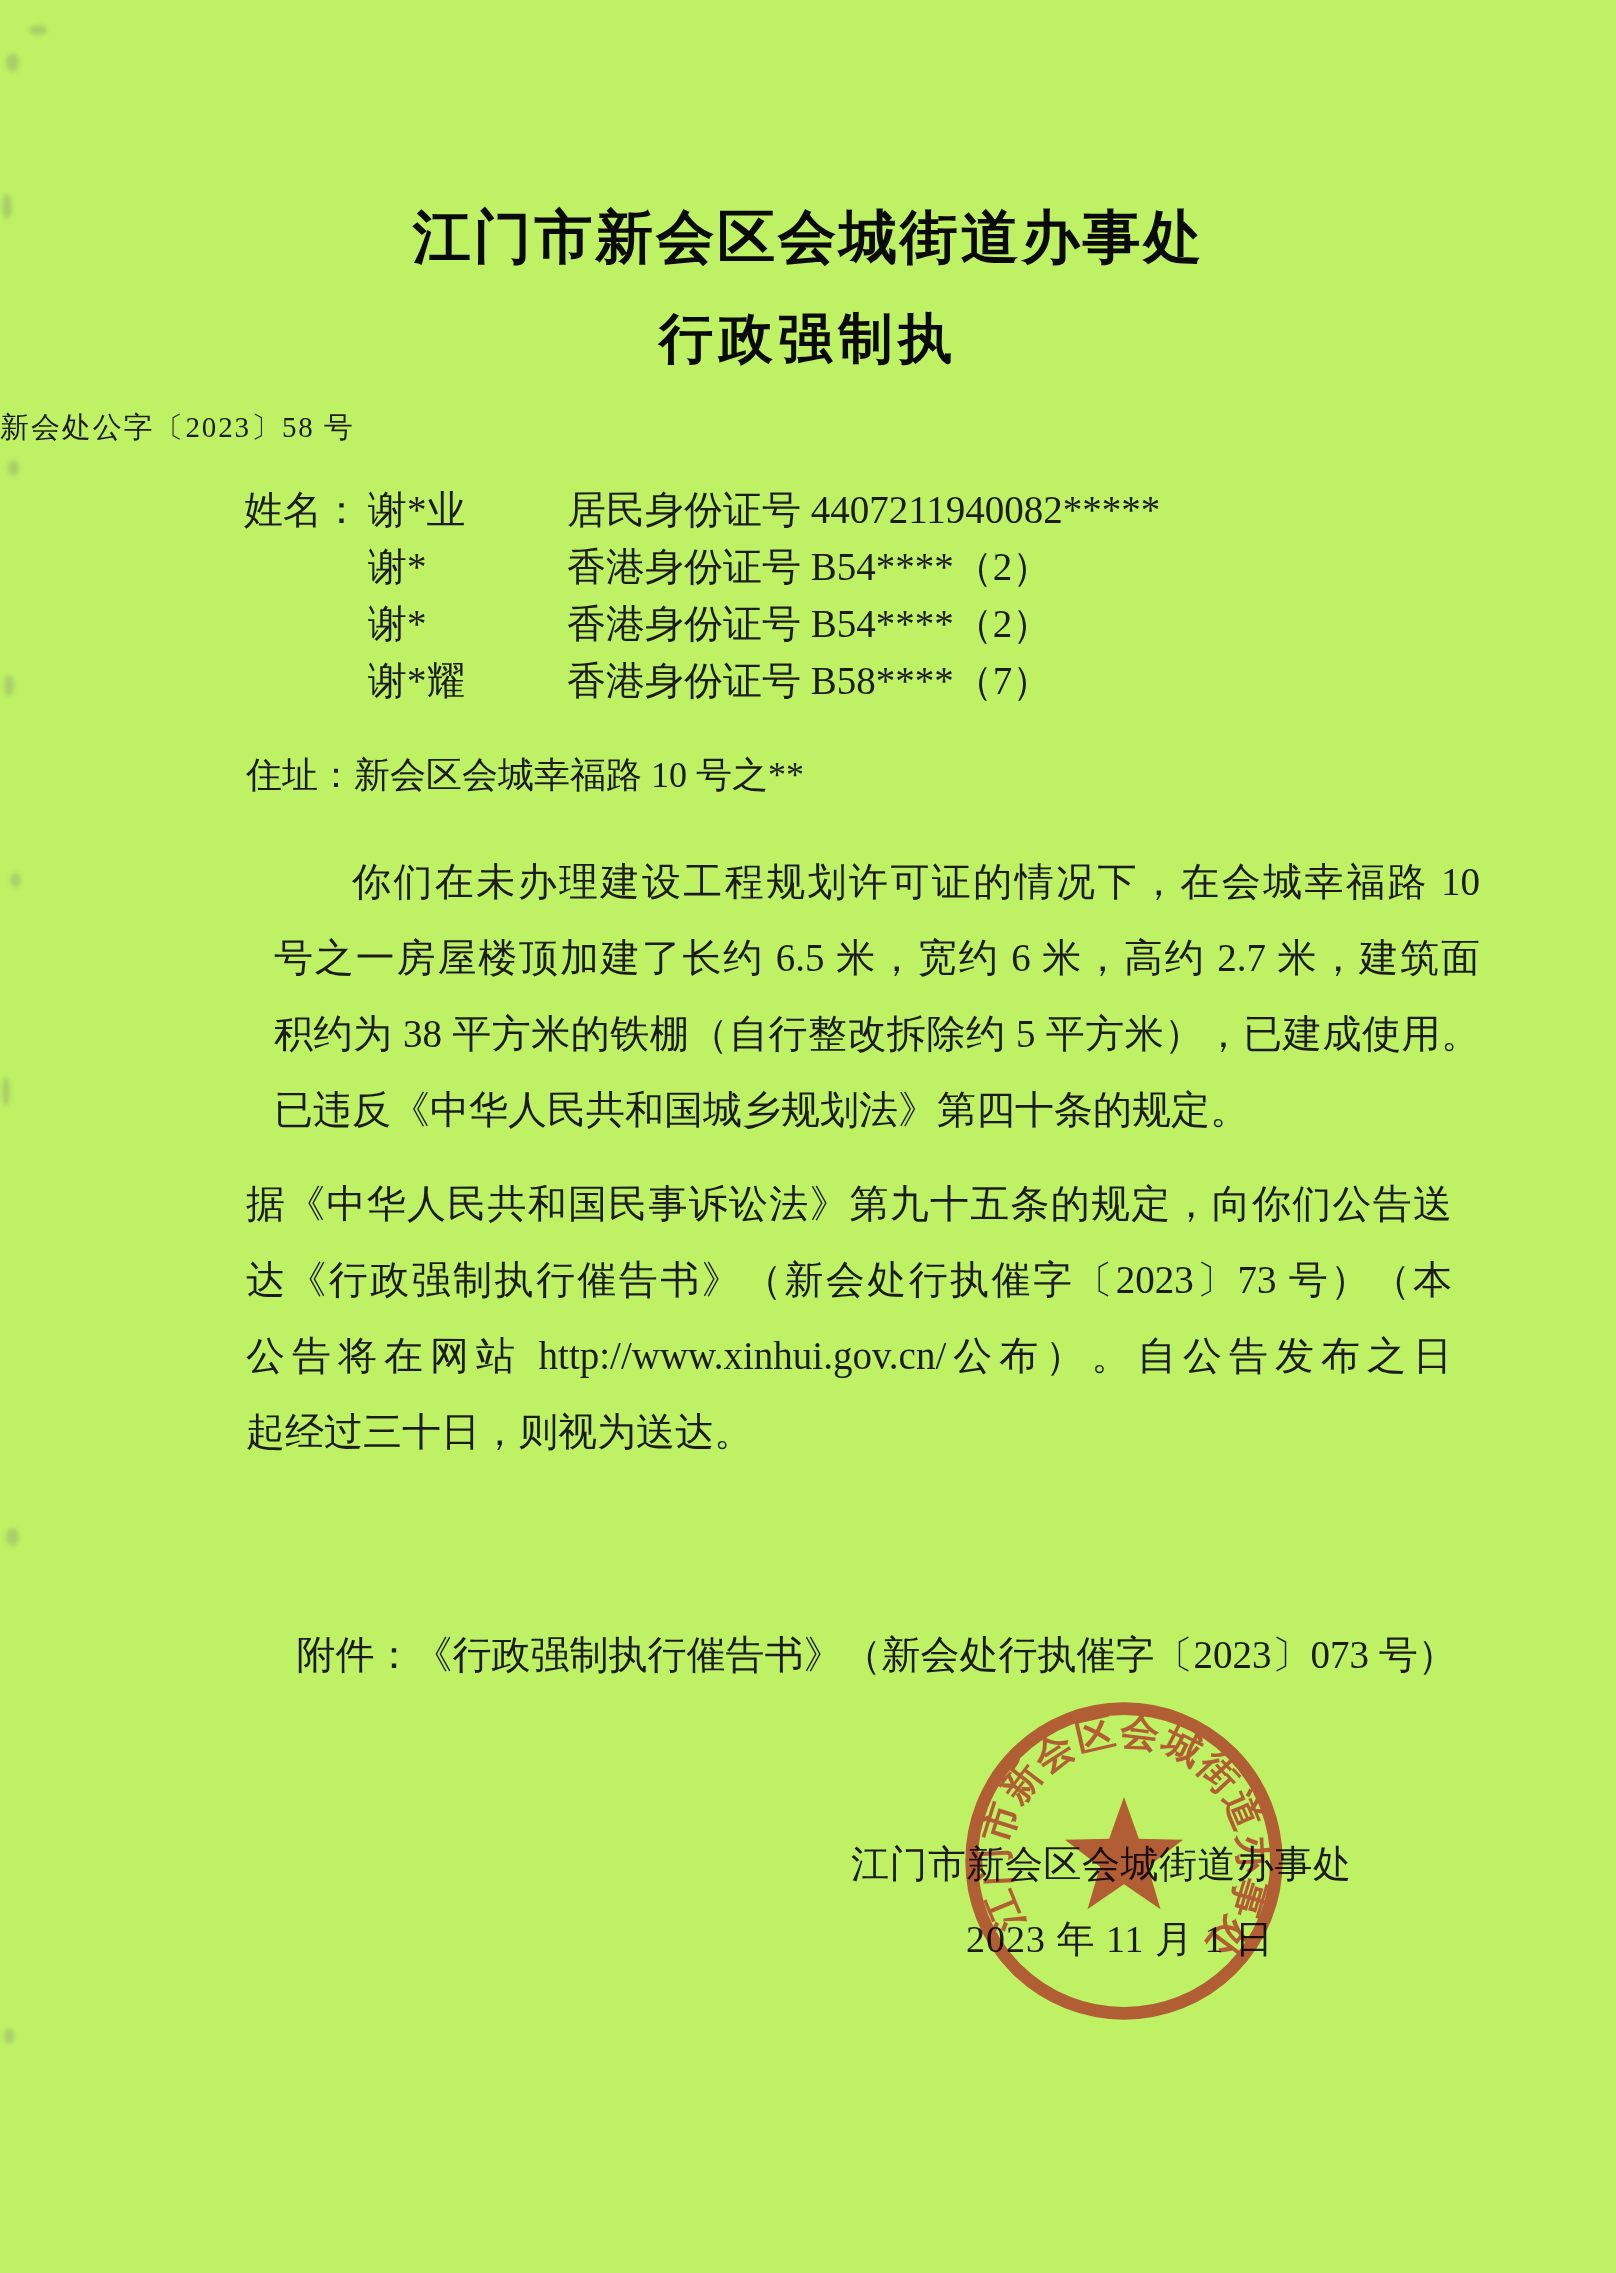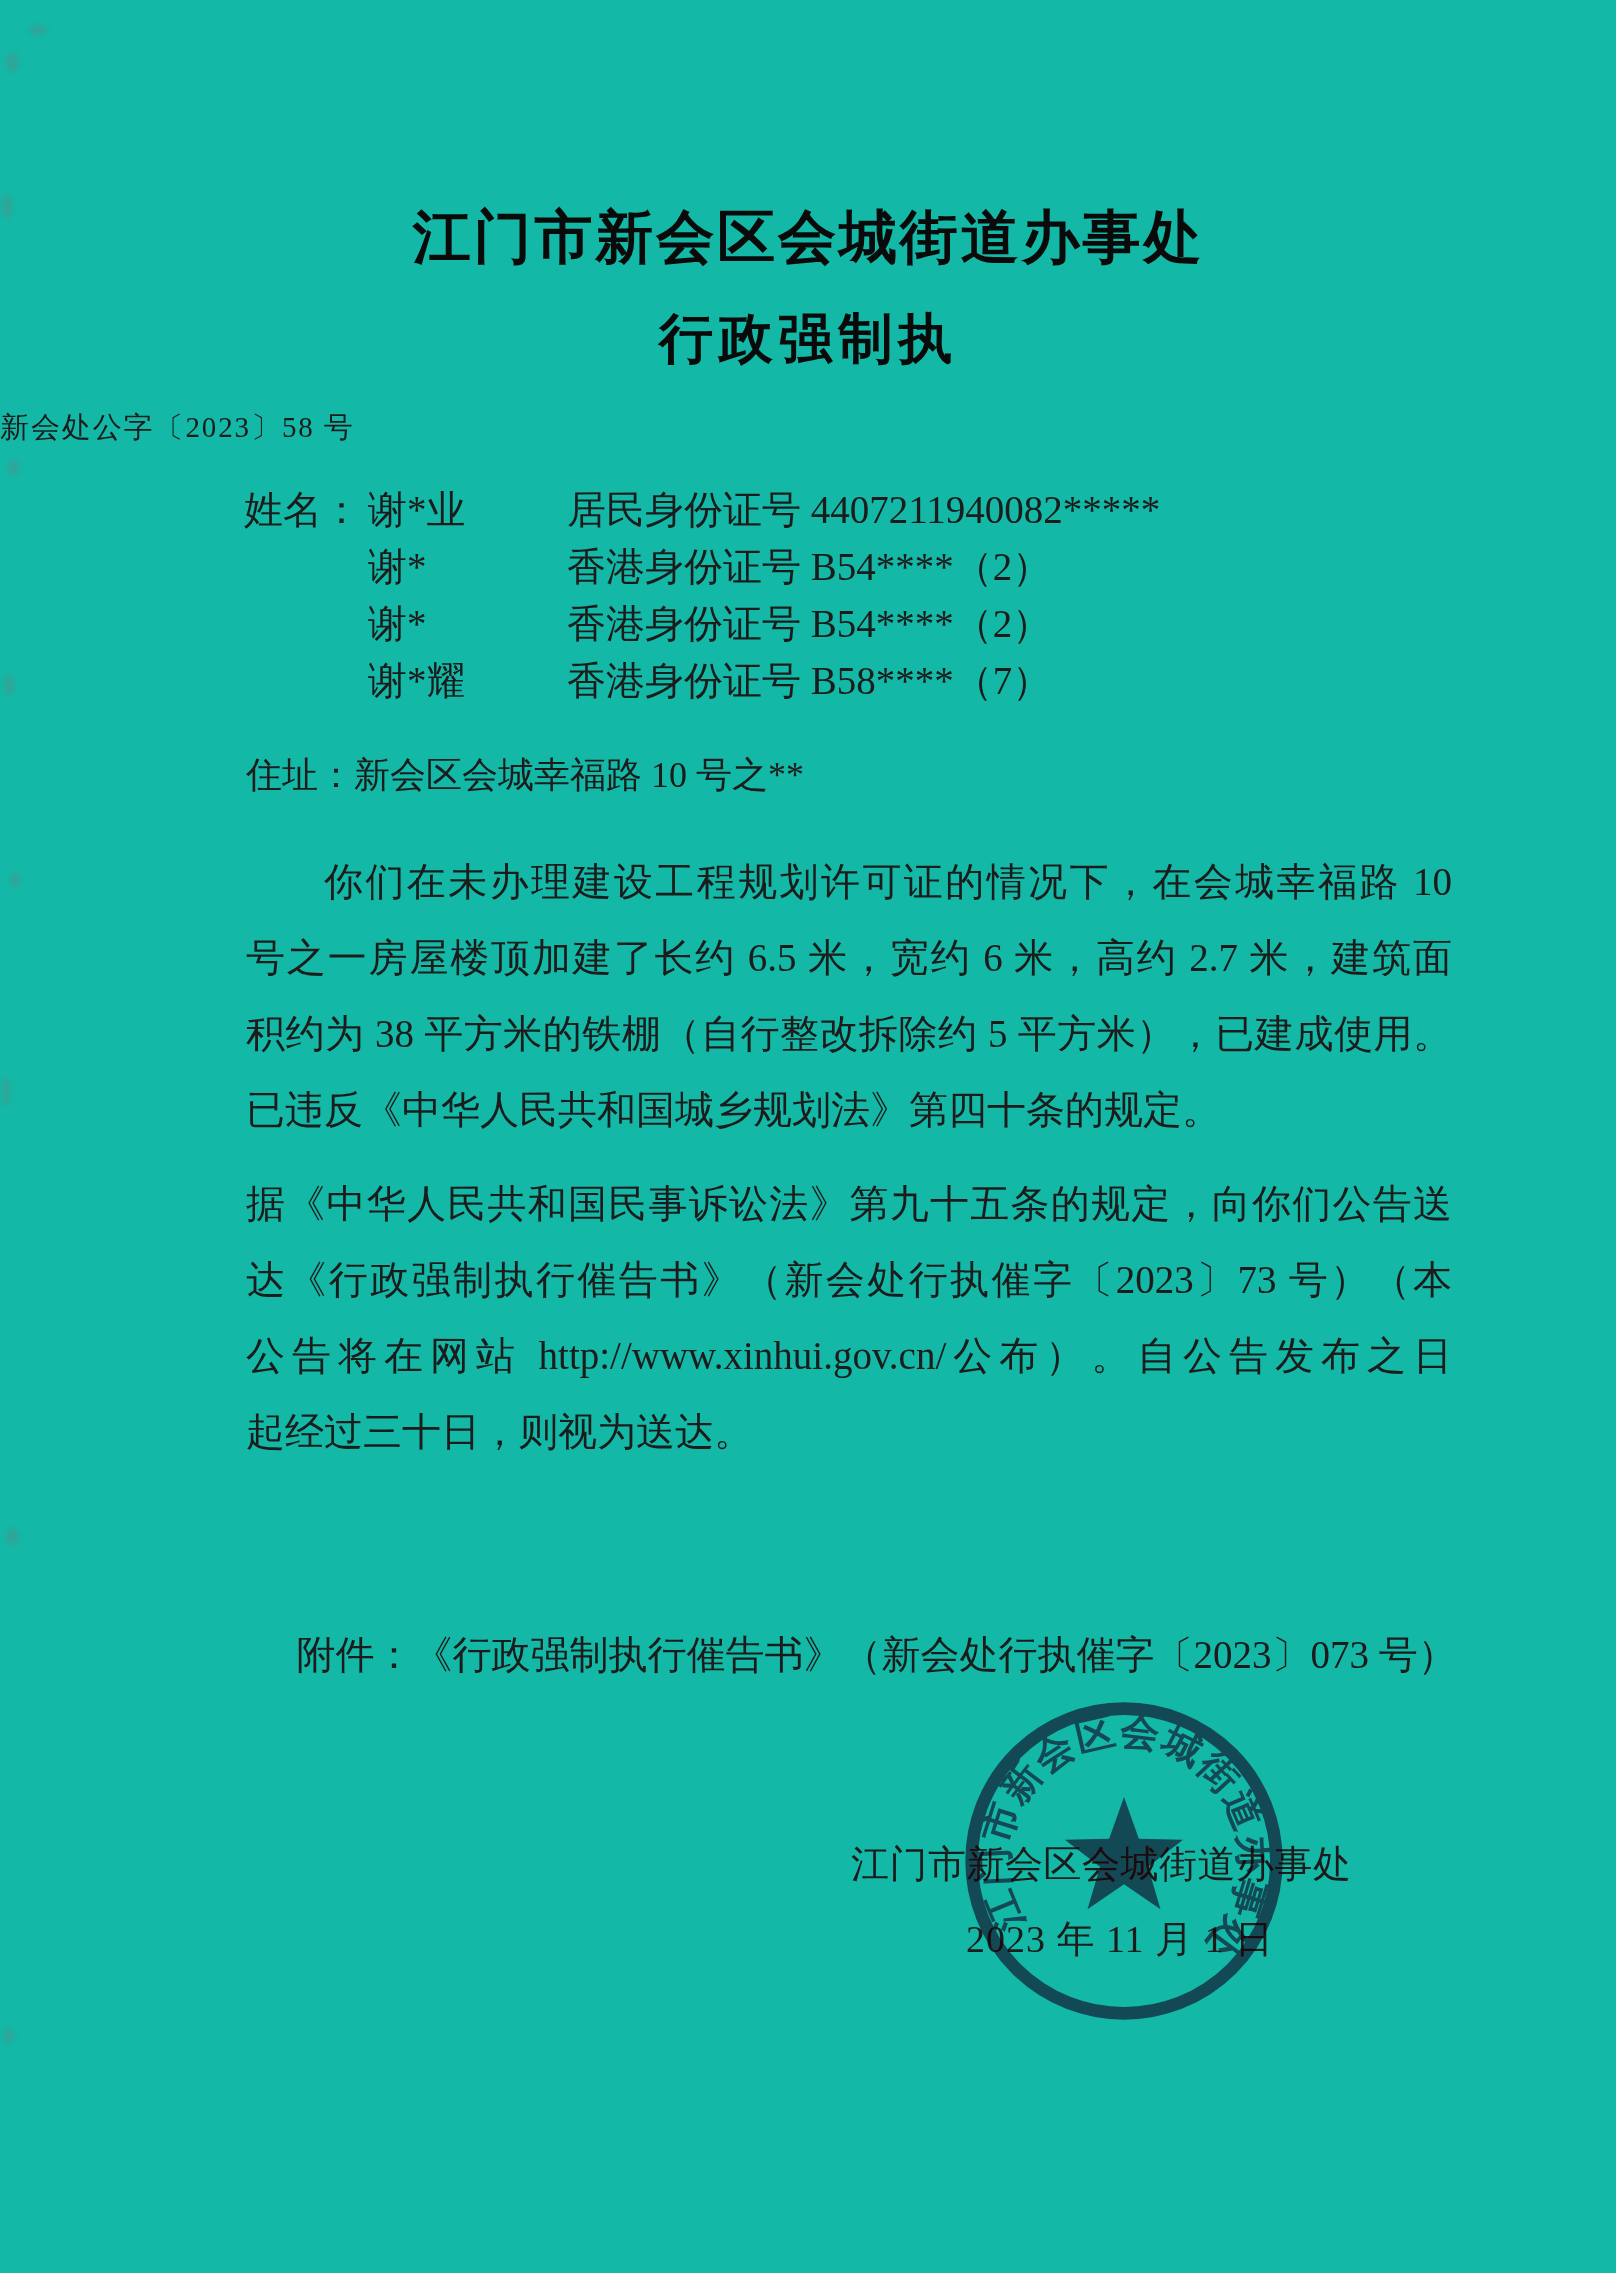--- a/index.html
+++ b/index.html
@@ -1,20 +1,20 @@
 <!DOCTYPE html>
 <html><head>
 <meta charset="utf-8">
 <style>
   html,body{margin:0;padding:0;background:#e8e8e8;}
   .page{
     position:relative;
     width:1617px;height:2274px;
     margin:0 auto;
-    background:#14b8a6;
+    background:#bef264;
     font-family:"Liberation Serif","DejaVu Serif",serif;
     color:#1c1c1c;
     overflow:hidden;
   }
   
   .title1{
     position:absolute;top:199px;left:0;width:1617px;
     text-align:center;font-size:58px;font-weight:bold;color:#0a0a0a;
     letter-spacing:2.9px;
   }
@@ -31,21 +31,21 @@
   .names{position:absolute;top:481px;left:244px;width:1208px;}
   .name-row{display:flex;height:57px;align-items:center;font-size:39px;}
   .cell-label{width:124px;flex:none;font-family:Liberation Mono, monospace;}
   .cell-name{width:199px;flex:none;}
   .cell-id{flex:1;}
   
   .address{position:absolute;top:747px;left:246px;width:1206px;
     font-size:36px;line-height:56px;}
   
   .para{position:absolute;left:246px;width:1206px;font-size:39px;line-height:76px;}
-  .para1{top:844px;}
+  .para1{top:844px;margin-left:28px;}
   .para2{top:1166px;}
   .jline{text-align:justify;text-align-last:justify;text-justify:inter-character;}
   .plain{text-align:left;}
   .indent{text-indent:78px;}
   .attachment{position:absolute;top:1630px;left:246px;width:1261px;
     font-size:39px;line-height:49px;text-align:center;}
   
   .sig-org{position:absolute;top:1839px;left:851px;font-size:38px;letter-spacing:0.5px;}
   .sig-date{position:absolute;top:1914px;left:966px;font-size:38px;letter-spacing:1px;}
   

